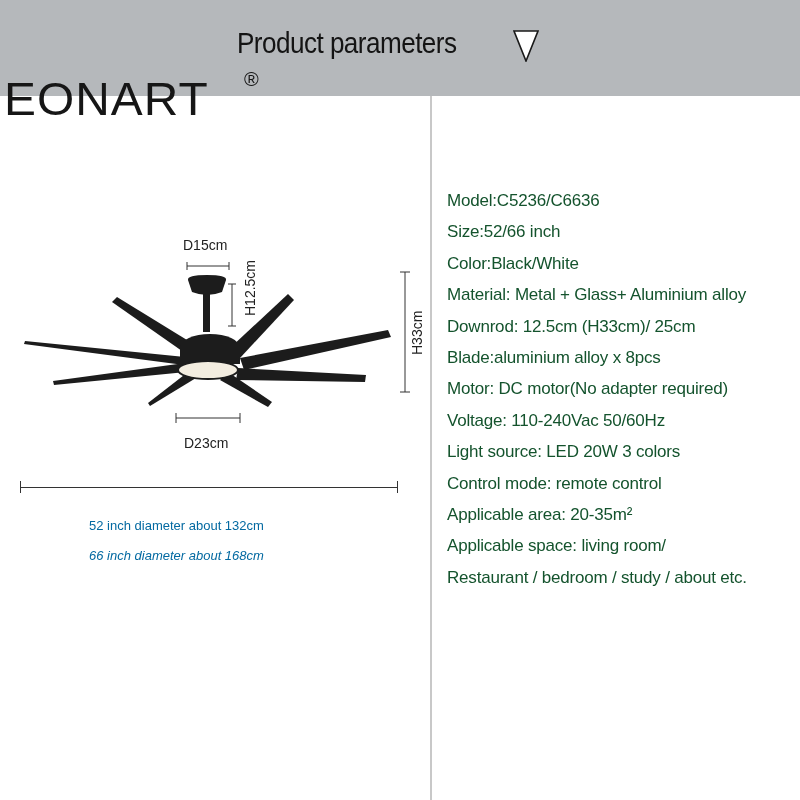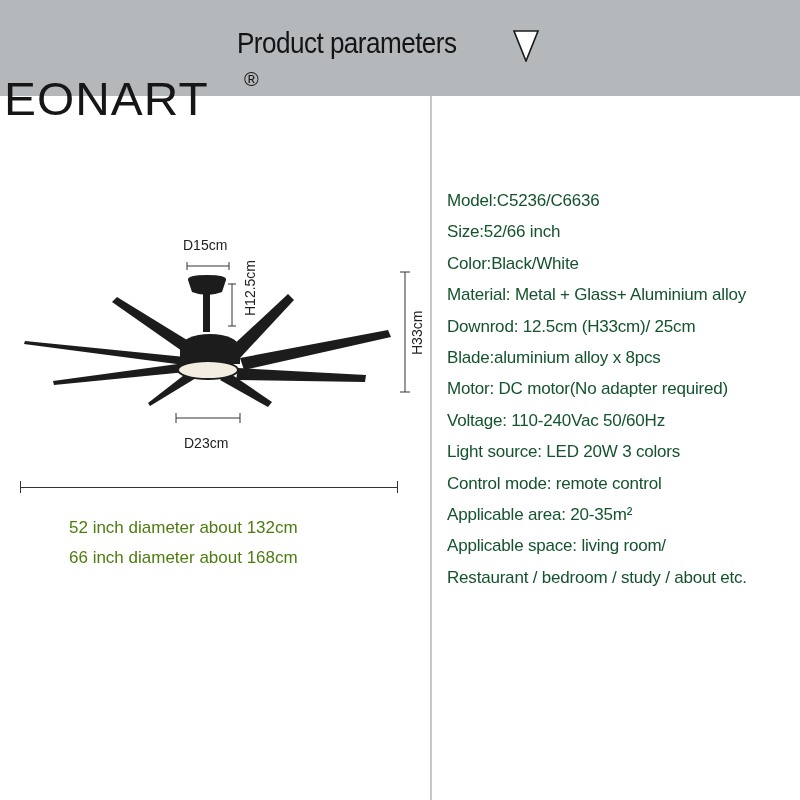--- a/index.html
+++ b/index.html
@@ -17,21 +17,21 @@
 
   .specs { position: absolute; left: 447px; top: 185px; list-style: none; }
   .specs li { height: 31.4px; line-height: 31.4px; font-size: 17px; color: #14532d; white-space: nowrap; letter-spacing: -0.2px; }
 
   .fan-area { position: absolute; left: 0; top: 220px; width: 390px; height: 240px; }
   .dim-label { position: absolute; font-size: 14px; color: #222; white-space: nowrap; }
   .dim-label.vert { transform: rotate(-90deg); transform-origin: left top; }
 
   .diameter-line { position: absolute; left: 20px; top: 487px; width: 378px; height: 1px; background: #333; }
   .diameter-tick { position: absolute; width: 1px; height: 12px; background: #333; top: 481px; }
-  .diameter-text { position: absolute; left: 69px; font-size: 17px; color: #4d7c0f; white-space: nowrap; }
+  .diameter-text { position: absolute; left: 89px; font-size: 13px; color: #0369a1; white-space: nowrap; }
 </style>
 </head>
 <body>
 
 <div class="header-bar"></div>
 <div class="header-title">Product parameters</div>
 <svg class="header-triangle" viewBox="0 0 26 32">
   <polygon points="1,1 25,1 13,31" fill="#ffffff" stroke="#1a1a1a" stroke-width="1.6"></polygon>
 </svg>
 
@@ -82,21 +82,21 @@
   <div class="dim-label vert" style="left:242px; top:96px;">H12.5cm</div>
   <div class="dim-label vert" style="left:409px; top:135px;">H33cm</div>
   <div class="dim-label" style="left:184px; top:215px;">D23cm</div>
 </div>
 
 <div class="diameter-line"></div>
 <div class="diameter-tick" style="left:20px;"></div>
 <div class="diameter-tick" style="left:397px;"></div>
 
 <div class="diameter-text" style="top:518px;">52 inch diameter about 132cm</div>
-<div class="diameter-text" style="top:548px;">66 inch diameter about 168cm</div>
+<div class="diameter-text" style="top:548px;font-style:italic;">66 inch diameter about 168cm</div>
 
 <ul class="specs">
   <li>Model:C5236/C6636</li>
   <li>Size:52/66 inch</li>
   <li>Color:Black/White</li>
   <li>Material: Metal + Glass+ Aluminium alloy</li>
   <li>Downrod: 12.5cm (H33cm)/ 25cm</li>
   <li>Blade:aluminium alloy x 8pcs</li>
   <li>Motor: DC motor(No adapter required)</li>
   <li>Voltage: 110-240Vac 50/60Hz</li>

